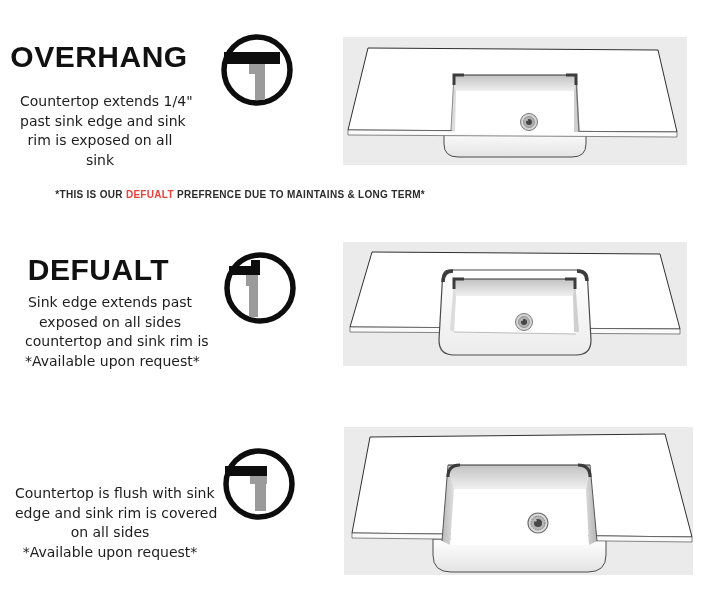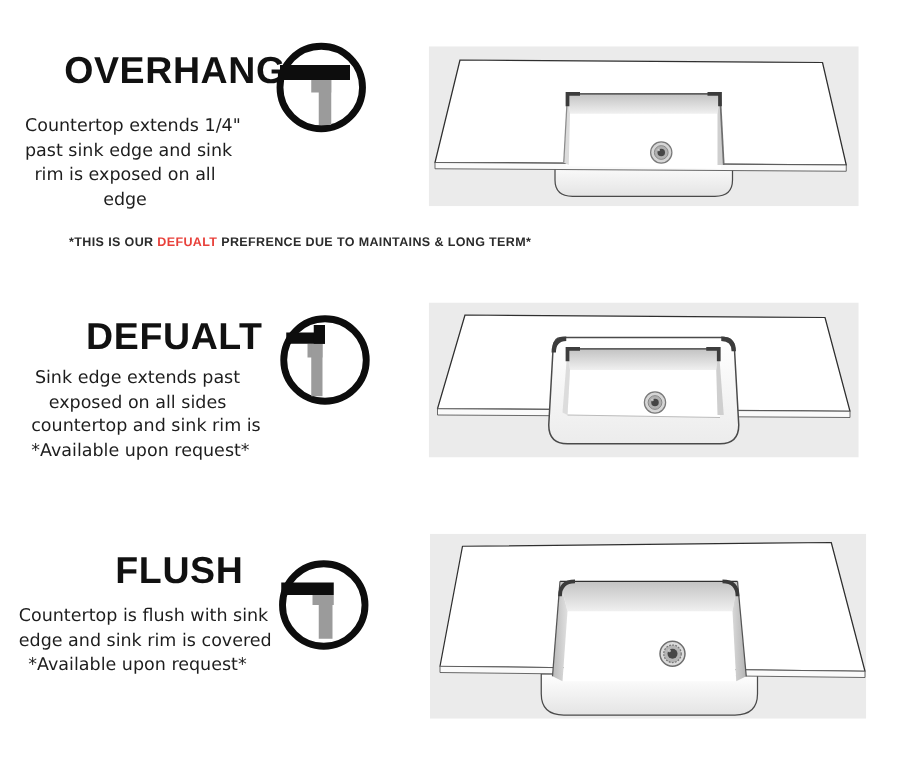--- a/index.html
+++ b/index.html
@@ -3,21 +3,21 @@
 <meta charset="utf-8">
 <style>
   html,body{margin:0;padding:0;background:#ffffff;}
   #stage{
     position:relative;width:727px;height:614px;background:#ffffff;overflow:hidden;
     font-family:"Liberation Sans", sans-serif;color:#1b1b1b;
   }
   .abs{position:absolute;}
   .sec-title{
     font-size:30px;font-weight:bold;letter-spacing:.5px;text-align:center;
-    line-height:1;color:#111;white-space:nowrap;margin-left:41px;
+    line-height:1;color:#111;white-space:nowrap;
   }
   .desc{
     text-align:center;font-size:14px;line-height:19.5px;color:#1d1d1d;
     font-family:"DejaVu Sans","Liberation Sans",sans-serif;
   }
   .desc .line{white-space:nowrap;}
   .note{
     font-size:10px;font-weight:bold;letter-spacing:.3px;text-align:right;
     color:#2b2b2b;white-space:nowrap;
     font-family:"Liberation Sans",sans-serif;
@@ -33,21 +33,21 @@
 <body>
 
 <div id="stage">
 
   <div class="abs sec-title" style="left:6px;top:42px;width:186px;">OVERHANG</div>
 
   <div class="abs desc" style="left:20px;top:92px;width:160px;">
     <div class="line">Countertop extends 1/4"</div>
     <div class="line">past sink edge and sink</div>
     <div class="line">rim is exposed on all</div>
-    <div class="line">edge</div>
+    <div class="line">sink</div>
   </div>
 
   <div class="abs icon-wrap" style="left:220px;top:33px;">
     <svg width="74" height="74" viewBox="0 0 74 74">
       <circle cx="37" cy="37" r="33" fill="none" stroke="#0d0d0d" stroke-width="5.5"></circle>
       <rect class="ic-gray" x="29" y="31" width="16" height="10"></rect>
       <rect class="ic-gray" x="35" y="31" width="10" height="36"></rect>
       <rect class="ic-black" x="4" y="19" width="56" height="12"></rect>
     </svg>
   </div>
@@ -133,25 +133,25 @@
       <line x1="111" y1="90" x2="233" y2="92" stroke="#bbbbbb" stroke-width="1"></line>
       <path d="M111,47 L111,37 L121,37" fill="none" stroke="#3c3c3c" stroke-width="3"></path>
       <path d="M222,37 L232,37 L232,47" fill="none" stroke="#3c3c3c" stroke-width="3"></path>
       <circle cx="181" cy="80" r="8.5" fill="#d6d6d6" stroke="#7a7a7a" stroke-width="1"></circle>
       <circle cx="181" cy="80" r="5.5" fill="#b0b0b0" stroke="#888888" stroke-width="0.8"></circle>
       <circle cx="181" cy="80" r="3" fill="#454545"></circle>
       <circle cx="179" cy="78" r="1" fill="#e8e8e8" opacity="0.7"></circle>
     </svg>
   </div>
 
-  <div class="abs sec-title" style="left:10px;top:442px;width:185px;">FLUSH</div>
 
   <div class="abs desc" style="left:15px;top:484px;width:190px;">
     <div class="line">Countertop is flush with sink</div>
     <div class="line">edge and sink rim is covered</div>
+    <div class="line">on all sides</div>
     <div class="line">*Available upon request*</div>
   </div>
 
   <div class="abs icon-wrap" style="left:222px;top:447px;">
     <svg width="74" height="74" viewBox="0 0 74 74">
       <circle cx="37" cy="37" r="33" fill="none" stroke="#0d0d0d" stroke-width="5.5"></circle>
       <rect class="ic-gray" x="28" y="29" width="17" height="8"></rect>
       <rect class="ic-gray" x="33" y="29" width="11" height="35"></rect>
       <rect class="ic-black" x="3" y="19" width="42" height="10"></rect>
     </svg>

